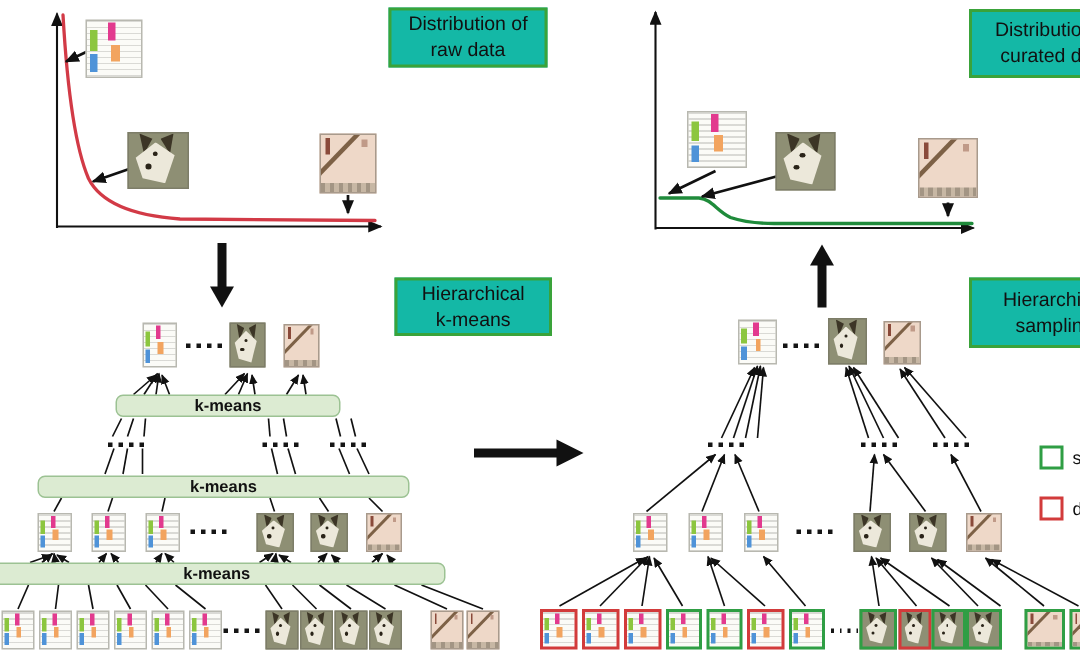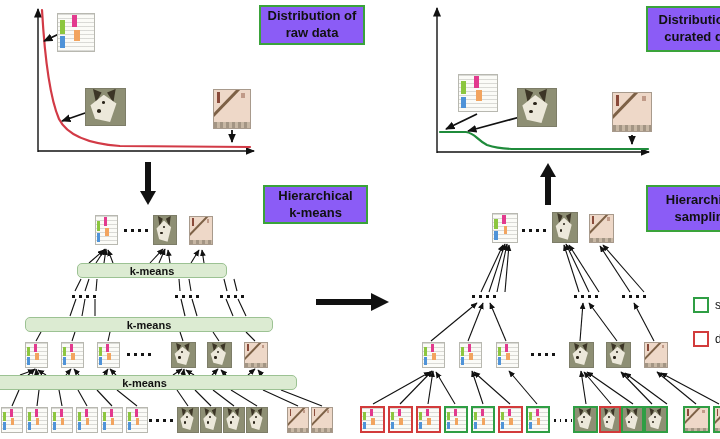--- a/index.html
+++ b/index.html
@@ -3,23 +3,23 @@
 <meta charset="utf-8">
 <style>
   html,body{margin:0;padding:0;background:#fff;}
   #canvas{
     position:relative;width:720px;height:439px;overflow:hidden;background:#fff;
     font-family:"Liberation Sans",sans-serif;color:#111;
   }
   #arrows{position:absolute;left:0;top:0;pointer-events:none;}
   
   .gbox{
-    position:absolute;border:2px solid var(--accent-green,#3aa33a);background:#8b5cf6;
+    position:absolute;border:2px solid var(--accent-green,#3aa33a);background:#14b8a6;
     display:flex;flex-direction:column;align-items:center;justify-content:center;
-    font-weight:bold;font-size:13px;line-height:1.3;text-align:center;white-space:nowrap;
+    font-weight:normal;font-size:13px;line-height:1.3;text-align:center;white-space:nowrap;
     box-sizing:border-box;z-index:3;
   }
   
   .kbar{
     position:absolute;background:var(--kmeans-fill,#dcebd2);border:1px solid var(--kmeans-border,#9cc293);
     border-radius:5px;display:flex;align-items:center;justify-content:center;
     font-weight:bold;font-size:11px;box-sizing:border-box;z-index:2;
   }
   
   .thumb{position:absolute;box-sizing:border-box;z-index:2;}

